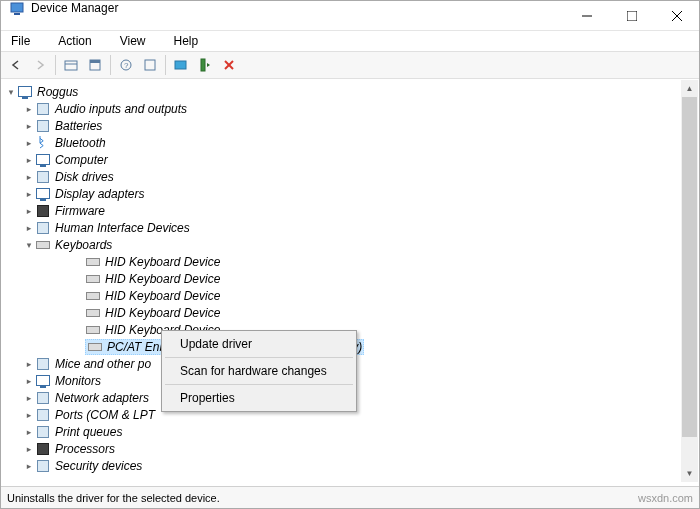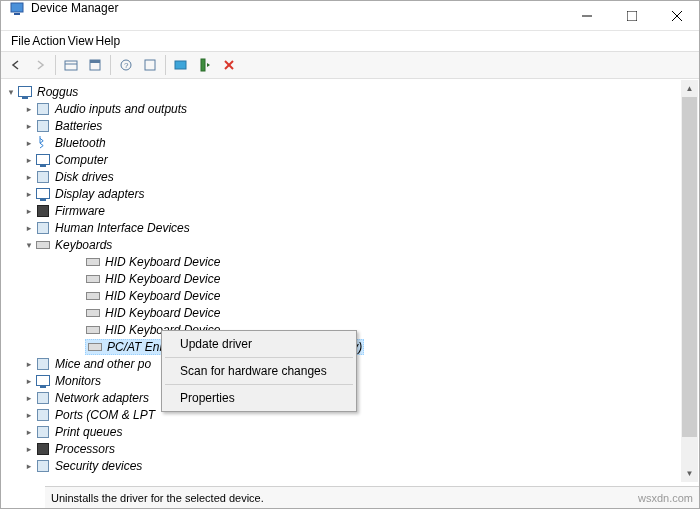--- a/index.html
+++ b/index.html
@@ -21,21 +21,21 @@
     display: flex;
     align-items: flex-start;
     padding-left: 8px;
     border-bottom: 1px solid #e5e5e5;
   }
   .titlebar .icon { width: 16px; height: 16px; margin-right: 6px; }
   .titlebar .title { flex: 0 0 auto; font-size: 12px; }
   .titlebar .spacer { flex: 1; }
   .winbtn { width: 45px; height: 29px; display: flex; align-items: center; justify-content: center; }
   .winbtn svg { stroke: #000; stroke-width: 1; fill: none; }
-  .menubar { height: 20px; display: flex; align-items: center; padding: 0 10px; gap: 2px; }
+  .menubar { height: 20px; display: flex; align-items: center; padding: 0 10px; gap: 28px; }
   .menubar span { font-size: 12px; }
   .toolbar {
     height: 28px;
     border-top: 1px solid #e0e0e0;
     border-bottom: 1px solid #e0e0e0;
     background: #f7f7f7;
     display: flex;
     align-items: center;
     padding: 0 4px;
     gap: 2px;
@@ -79,21 +79,20 @@
     left: 0;
     right: 0;
     height: 22px;
     border-top: 1px solid #d0d0d0;
     display: flex;
     align-items: center;
     padding: 0 6px;
     font-size: 11px;
     background: #f7f7f7;
     justify-content: space-between;
-    margin-left: 44px;
   }
   .context-menu {
     position: absolute;
     left: 160px;
     top: 329px;
     width: 196px;
     background: #f0f0f0;
     border: 1px solid #a0a0a0;
     box-shadow: 2px 2px 3px rgba(0,0,0,0.25);
     padding: 2px;

